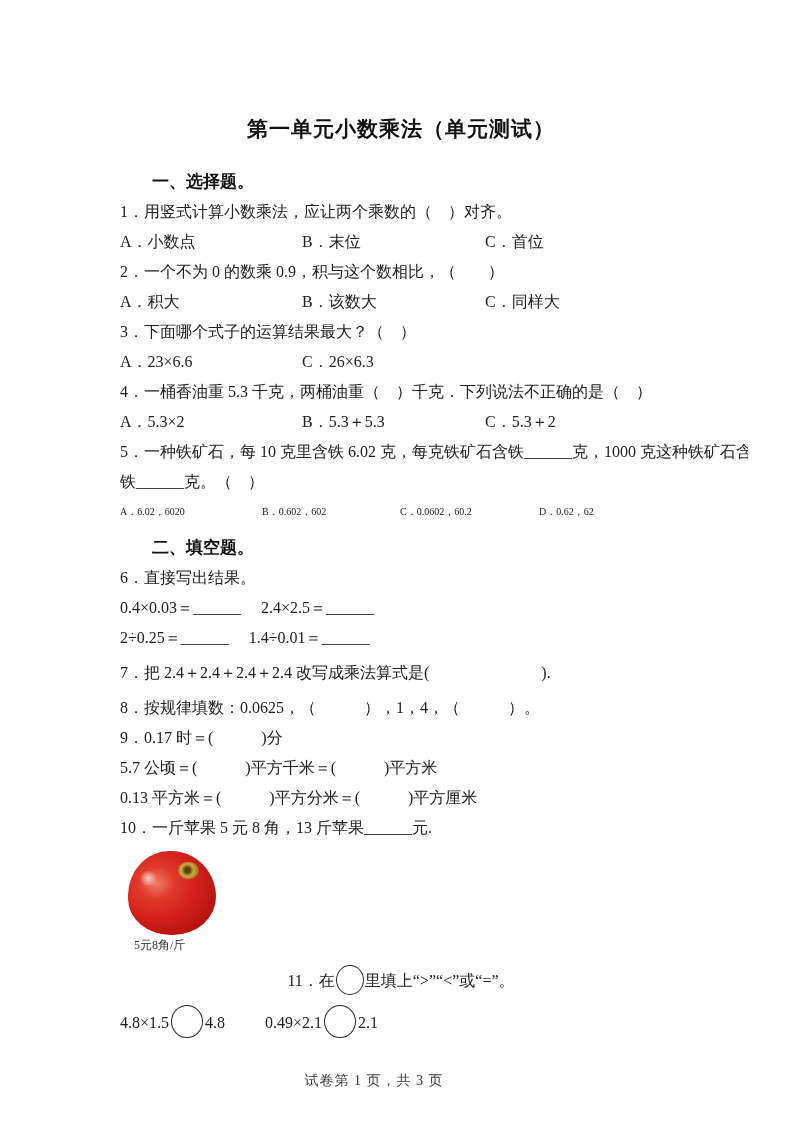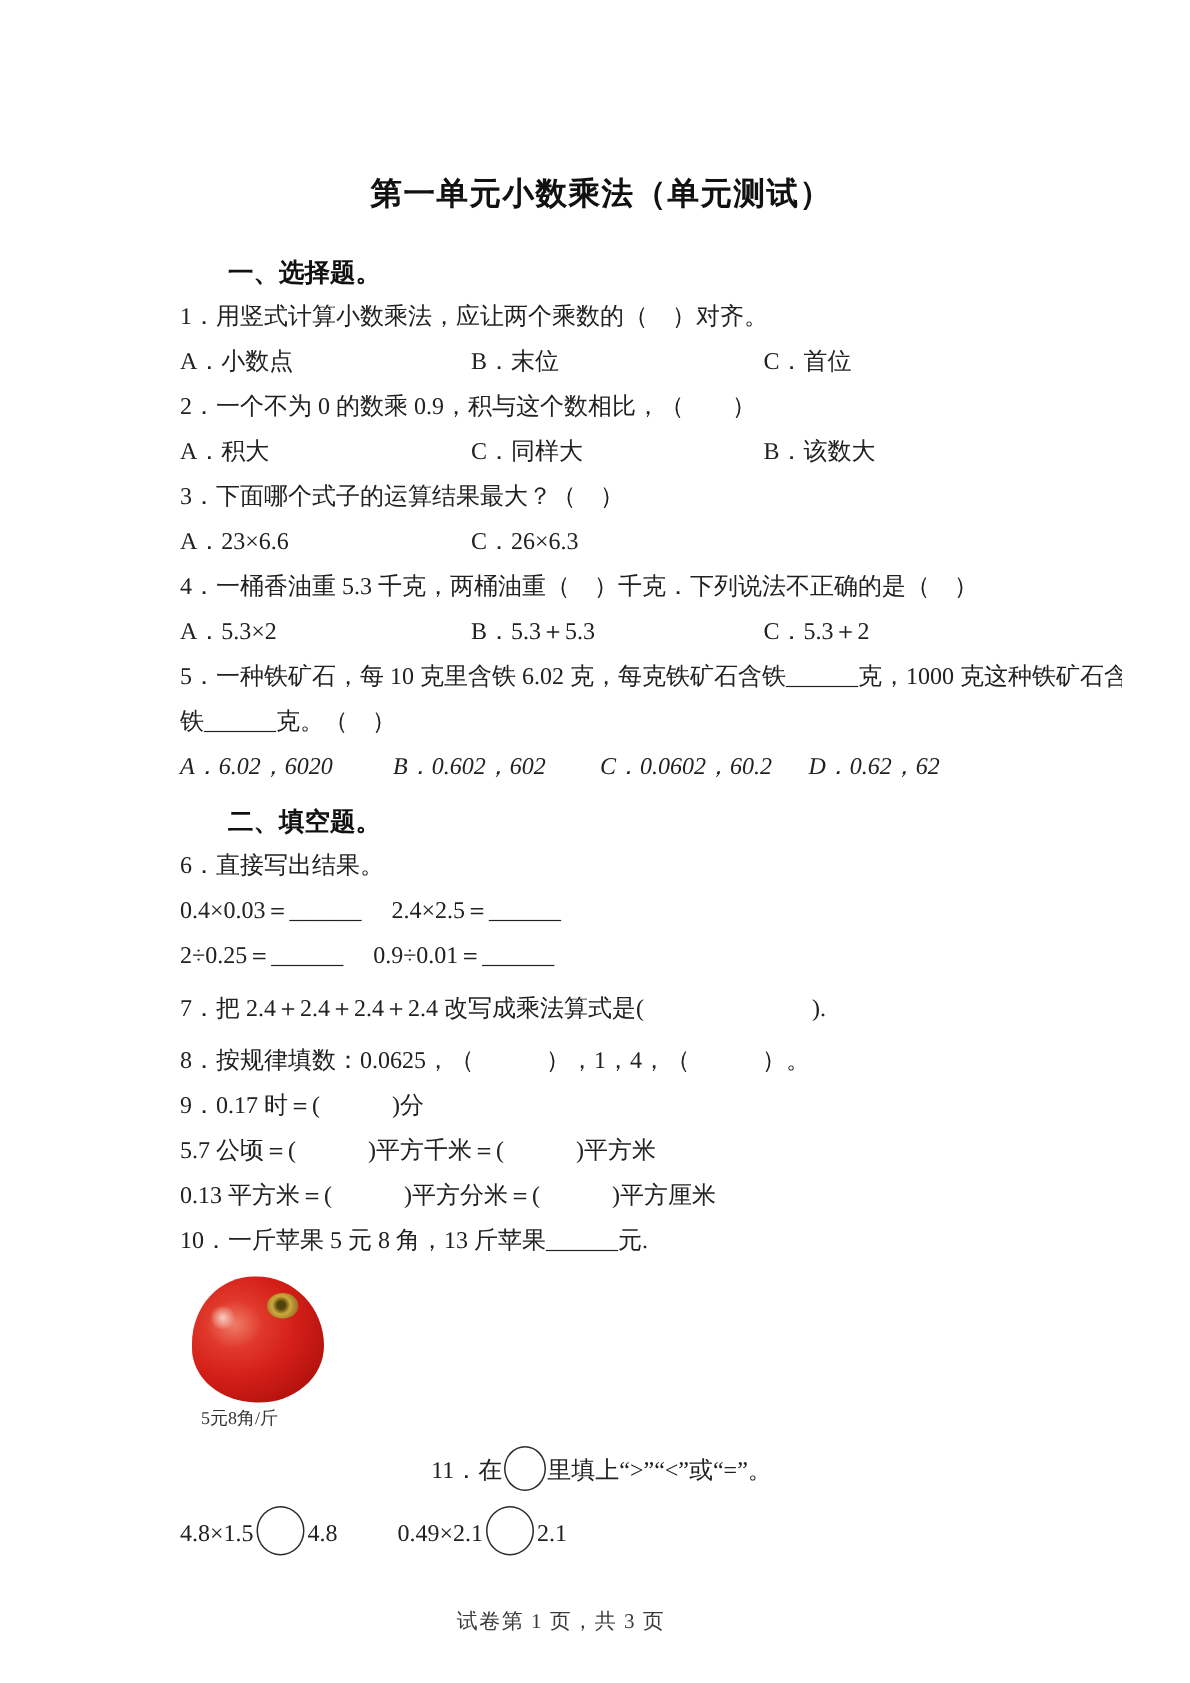--- a/index.html
+++ b/index.html
@@ -26,25 +26,25 @@
     line-height:30px;height:30px;color:#111;margin-left:32px;
   }
   .sec2{margin-top:6px;}
   .ln{
     font-size:16px;line-height:30px;height:30px;
     white-space:nowrap;
     font-family:Liberation Serif, serif;
   }
   .opts3{
     display:grid;grid-template-columns:182px 183px 1fr;
-    font-size:16px;line-height:30px;height:30px;white-space:nowrap;gap:12px;
+    font-size:16px;line-height:30px;height:30px;white-space:nowrap;
   }
   .opts4{
     display:grid;grid-template-columns:142px 138px 139px 1fr;
-    font-size:16px;line-height:30px;height:30px;white-space:nowrap;font-style:italic;
+    font-size:10px;line-height:30px;height:30px;white-space:nowrap;
   }
   .q6row .expr1{margin-right:16px;}
   .mt5{margin-top:5px;}
   .apple-block{
     margin-top:8px;margin-left:8px;height:106px;
   }
   .apple{
     position:relative;width:88px;height:84px;
     border-radius:48% 52% 50% 50% / 54% 56% 46% 44%;
     background:radial-gradient(ellipse at 32% 38%, #ef7d68 0%, #e0392b 22%, #d41f18 48%, #b5120e 78%, #9c0d0b 100%);
@@ -95,22 +95,22 @@
     <div class="ln">1．用竖式计算小数乘法，应让两个乘数的（　）对齐。</div>
     <div class="opts3">
       <span>A．小数点</span>
       <span>B．末位</span>
       <span>C．首位</span>
     </div>
 
     <div class="ln">2．一个不为 0 的数乘 0.9，积与这个数相比，（　　）</div>
     <div class="opts3">
       <span>A．积大</span>
+      <span>B．该数大</span>
       <span>C．同样大</span>
-      <span>B．该数大</span>
     </div>
 
     <div class="ln">3．下面哪个式子的运算结果最大？（　）</div>
     <div class="opts3">
       <span>A．23×6.6</span>
       <span>C．26×6.3</span>
     </div>
 
     <div class="ln">4．一桶香油重 5.3 千克，两桶油重（　）千克．下列说法不正确的是（　）</div>
     <div class="opts3">
@@ -130,21 +130,21 @@
 
     <div class="sec sec2">二、填空题。</div>
 
     <div class="ln">6．直接写出结果。</div>
     <div class="ln q6row">
       <span class="expr1">0.4×0.03＝______</span>
       <span>2.4×2.5＝______</span>
     </div>
     <div class="ln q6row">
       <span class="expr1">2÷0.25＝______</span>
-      <span>0.9÷0.01＝______</span>
+      <span>1.4÷0.01＝______</span>
     </div>
 
     <div class="ln mt5">7．把 2.4＋2.4＋2.4＋2.4 改写成乘法算式是(　　　　　　　).</div>
     <div class="ln mt5">8．按规律填数：0.0625，（　　　），1，4，（　　　）。</div>
 
     <div class="ln">9．0.17 时＝(　　　)分</div>
     <div class="ln">5.7 公顷＝(　　　)平方千米＝(　　　)平方米</div>
     <div class="ln">0.13 平方米＝(　　　)平方分米＝(　　　)平方厘米</div>
 
     <div class="ln">10．一斤苹果 5 元 8 角，13 斤苹果______元.</div>

